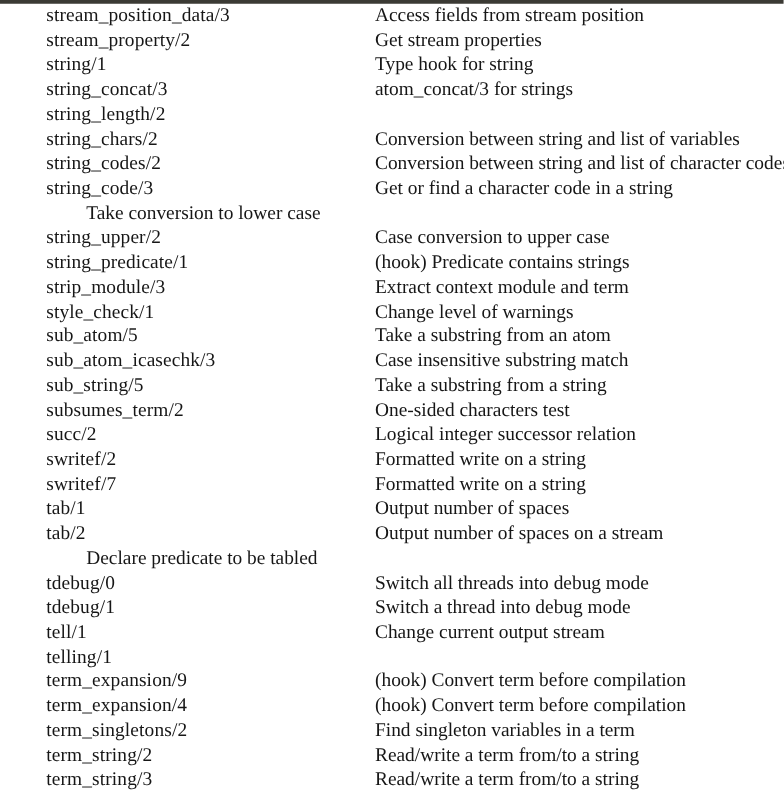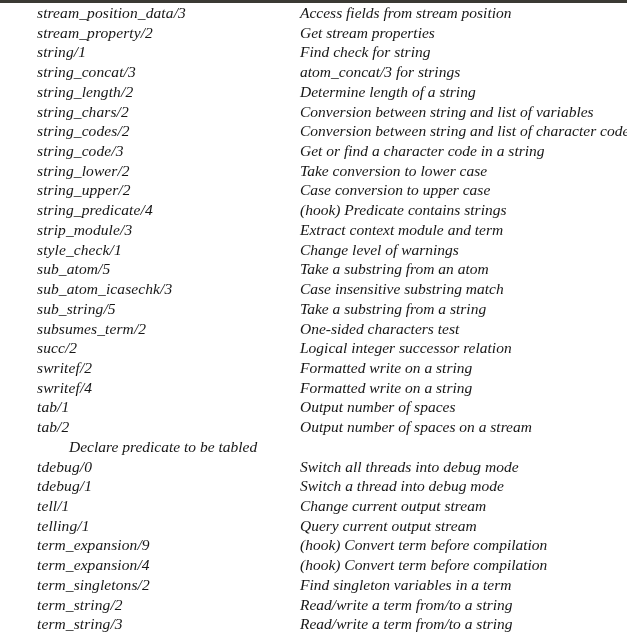--- a/index.html
+++ b/index.html
@@ -19,21 +19,20 @@
     background: #ffffff;
     position: relative;
   }
   .top-rule {
     height: 3px;
     width: 100%;
     background: #3b3a34;
   }
   .predicate-table {
     margin-top: 0px;
-    font-style: italic;
   }
   .row {
     display: grid;
     grid-template-columns: 231px 1fr;
     padding-left: 37px;
     height: 19.72px;
     line-height: 19.72px;
     font-family: "Liberation Serif", serif;
     font-size: 15.5px;
     color: #161616;
@@ -57,52 +56,50 @@
       <div class="row">
         <span class="pred">stream_position_data/3</span>
         <span class="desc">Access fields from stream position</span>
       </div>
       <div class="row">
         <span class="pred">stream_property/2</span>
         <span class="desc">Get stream properties</span>
       </div>
       <div class="row">
         <span class="pred">string/1</span>
-        <span class="desc">Find check for string</span>
+        <span class="desc">Type hook for string</span>
       </div>
       <div class="row">
         <span class="pred">string_concat/3</span>
         <span class="desc">atom_concat/3 for strings</span>
       </div>
       <div class="row">
         <span class="pred">string_length/2</span>
-        <span class="desc">Determine length of a string</span>
       </div>
       <div class="row">
         <span class="pred">string_chars/2</span>
         <span class="desc">Conversion between string and list of variables</span>
       </div>
       <div class="row">
         <span class="pred">string_codes/2</span>
         <span class="desc">Conversion between string and list of character codes</span>
       </div>
       <div class="row">
         <span class="pred">string_code/3</span>
         <span class="desc">Get or find a character code in a string</span>
       </div>
       <div class="row">
-        <span class="pred">string_lower/2</span>
         <span class="desc">Take conversion to lower case</span>
       </div>
       <div class="row">
         <span class="pred">string_upper/2</span>
         <span class="desc">Case conversion to upper case</span>
       </div>
       <div class="row">
-        <span class="pred">string_predicate/4</span>
+        <span class="pred">string_predicate/1</span>
         <span class="desc">(hook) Predicate contains strings</span>
       </div>
       <div class="row">
         <span class="pred">strip_module/3</span>
         <span class="desc">Extract context module and term</span>
       </div>
       <div class="row">
         <span class="pred">style_check/1</span>
         <span class="desc">Change level of warnings</span>
       </div>
@@ -124,21 +121,21 @@
       </div>
       <div class="row">
         <span class="pred">succ/2</span>
         <span class="desc">Logical integer successor relation</span>
       </div>
       <div class="row">
         <span class="pred">swritef/2</span>
         <span class="desc">Formatted write on a string</span>
       </div>
       <div class="row">
-        <span class="pred">swritef/4</span>
+        <span class="pred">swritef/7</span>
         <span class="desc">Formatted write on a string</span>
       </div>
       <div class="row">
         <span class="pred">tab/1</span>
         <span class="desc">Output number of spaces</span>
       </div>
       <div class="row">
         <span class="pred">tab/2</span>
         <span class="desc">Output number of spaces on a stream</span>
       </div>
@@ -152,21 +149,20 @@
       <div class="row">
         <span class="pred">tdebug/1</span>
         <span class="desc">Switch a thread into debug mode</span>
       </div>
       <div class="row">
         <span class="pred">tell/1</span>
         <span class="desc">Change current output stream</span>
       </div>
       <div class="row">
         <span class="pred">telling/1</span>
-        <span class="desc">Query current output stream</span>
       </div>
       <div class="row">
         <span class="pred">term_expansion/9</span>
         <span class="desc">(hook) Convert term before compilation</span>
       </div>
       <div class="row">
         <span class="pred">term_expansion/4</span>
         <span class="desc">(hook) Convert term before compilation</span>
       </div>
       <div class="row">

